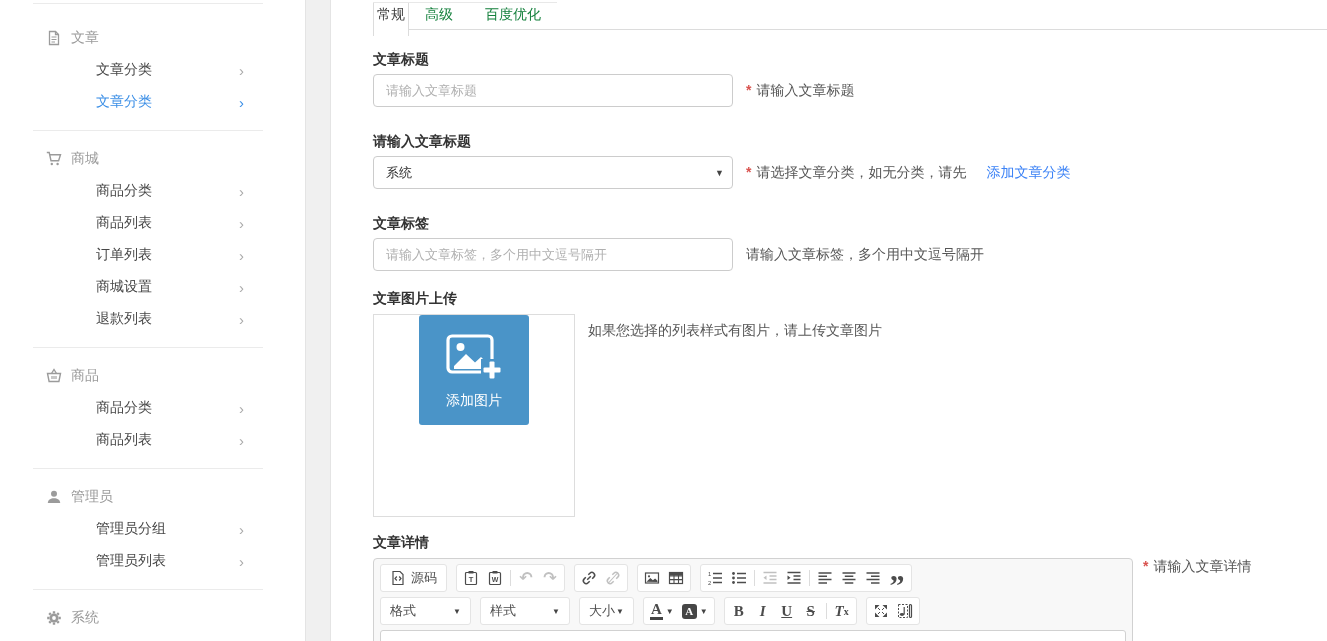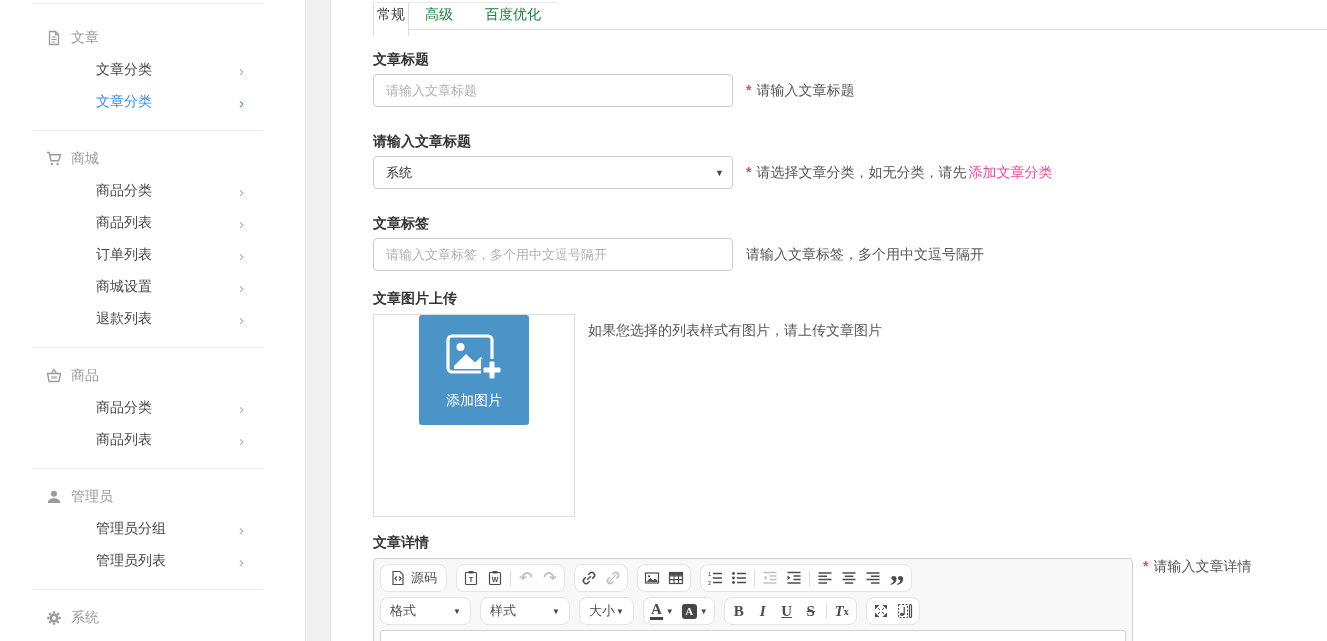--- a/index.html
+++ b/index.html
@@ -41,36 +41,36 @@
   .frow.top{margin-top:6px;align-items:flex-start}
   .tinput{width:360px;height:33px;box-sizing:border-box;border:1px solid #ccc;border-radius:4px;
     padding:0 12px;font-size:13px;color:#333;font-family:inherit;outline:none}
   .tinput::placeholder{color:#b0b0b0}
   .tselect{width:360px;height:33px;box-sizing:border-box;border:1px solid #ccc;border-radius:4px;
     padding:0 8px 0 12px;font-size:13px;color:#333;display:flex;align-items:center;
     justify-content:space-between;cursor:pointer;background:#fff}
   .tselect .sarrow{font-size:9px;color:#444}
   .hint{margin-left:13px;font-size:14px;color:#565656;white-space:nowrap}
   .hint .req{color:#d9534f;margin-right:5px;font-weight:700}
-  .hint a,.hint .hlink{color:#ec4899;text-decoration:none;margin-left:2px;cursor:pointer}
+  .hint a,.hint .hlink{color:#3b82f6;text-decoration:none;margin-left:20px;cursor:pointer}
   .tophint{margin-top:8px}
   
   .upload-box{width:200px;height:201px;box-sizing:content-box;border:1px solid #ddd;background:#fff;
     display:flex;align-items:flex-start;justify-content:center;cursor:pointer}
   .upload-btn{width:110px;height:110px;background:#4a94c8;border-radius:3px;display:flex;
     flex-direction:column;align-items:center;color:#fff;font-size:14px;cursor:pointer}
   .upload-btn .upicon{margin-top:17px;height:52px;display:flex;align-items:center}
   .upload-btn .uplabel{margin-top:8px}
   
   .editor-row{display:flex;align-items:flex-start;margin-top:6px}
   .cke{width:760px;height:300px;box-sizing:border-box;border:1px solid #d1d1d1;border-radius:4px 4px 0 0;
     background:#f8f8f8;display:flex;flex-direction:column}
   .cke-toolbar{padding:5px 6px 0}
   .cke-row{display:flex;align-items:center;margin-bottom:5px}
-  .cke-group{display:flex;align-items:center;background:#fff;border:1px solid #e4e4e4;border-radius:8px;
+  .cke-group{display:flex;align-items:center;background:#fff;border:1px solid #e4e4e4;border-radius:3px;
     margin-right:9px;padding:1px 2px;height:28px;box-sizing:border-box}
   .cke-btn{min-width:24px;height:24px;display:flex;align-items:center;justify-content:center;
     border:none;background:transparent;padding:0 3px;cursor:pointer;color:#4c4c4c;font-family:inherit}
   .cke-btn.disabled{opacity:.35;cursor:default}
   .cke-sep{width:1px;height:16px;background:#dcdcdc;margin:0 3px}
   .cke-btn.src{padding:0 7px;font-size:13px}
   .cke-btn.src .srclabel{margin-left:5px}
   .cke-btn.glyph{font-size:16px;font-weight:700;line-height:1}
   .cke-combo{display:flex;align-items:center;justify-content:space-between;height:32px;box-sizing:border-box;
     padding:0 7px;cursor:pointer;font-size:13px;color:#4c4c4c}

